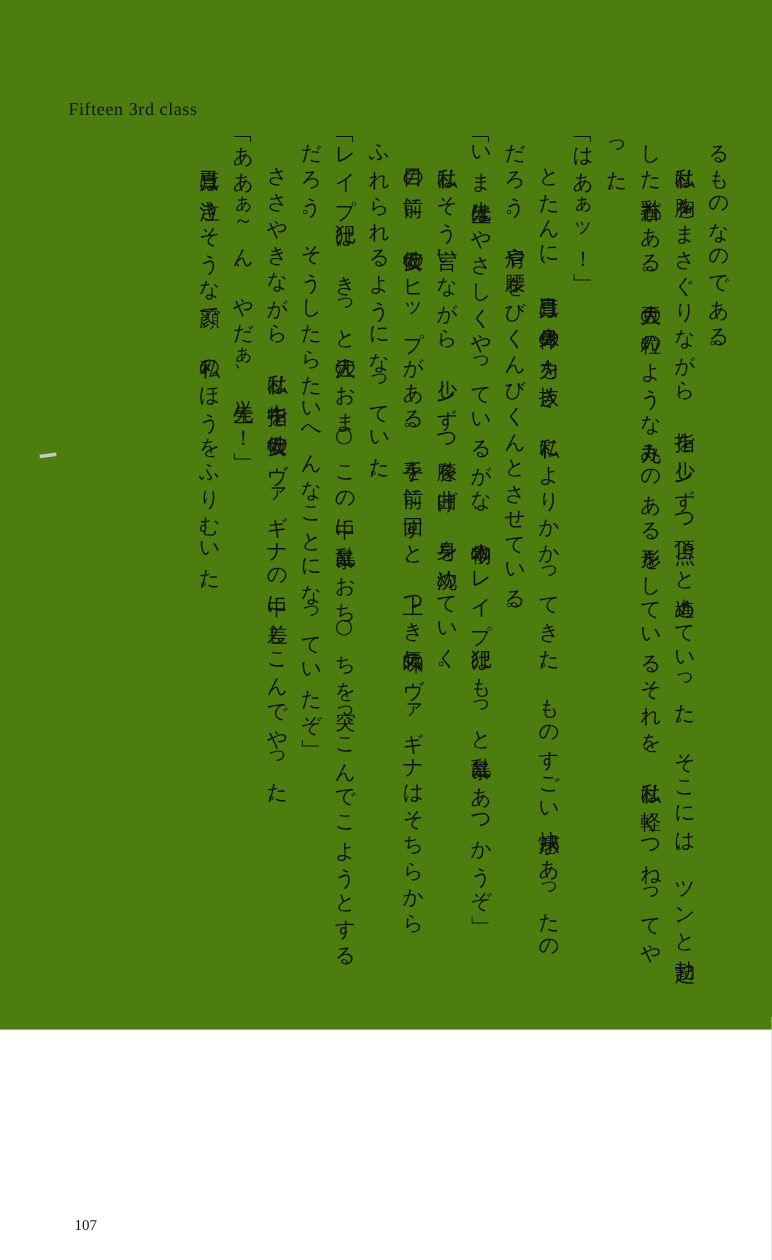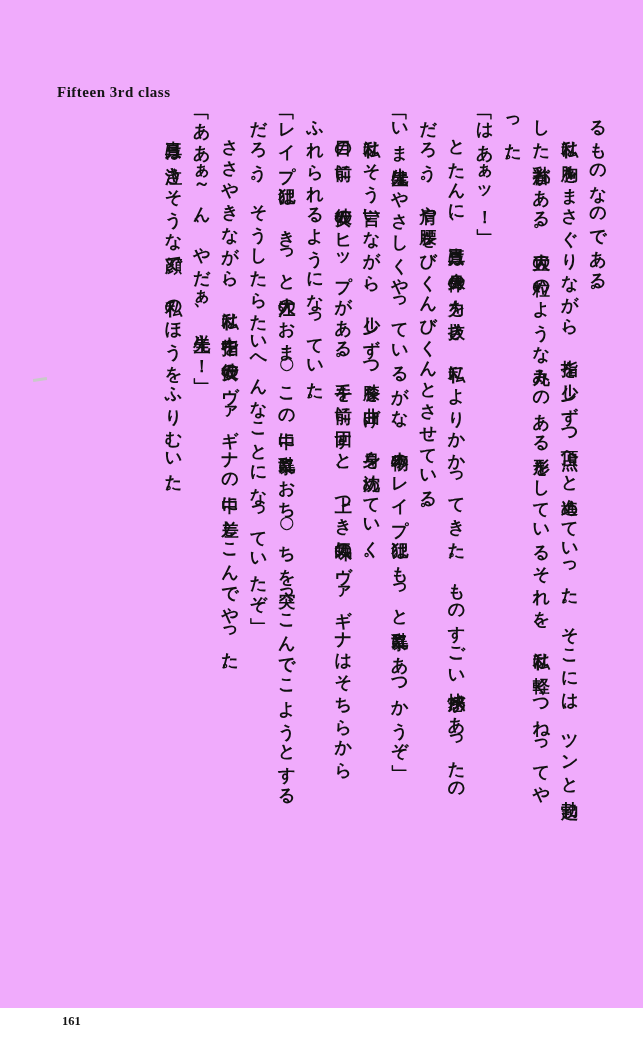--- a/index.html
+++ b/index.html
@@ -13,23 +13,22 @@
     position: relative;
     font-family: "Liberation Serif", serif;
     color: #1a1a1a;
     overflow: hidden;
   }
   .page {
     position: absolute;
     left: 0;
     top: 0;
     width: 643px;
-    height: 1008px;
-    background: #f0abfc;
-    font-weight: bold;
+    height: 858px;
+    background: #4d7c0f;
   }
   .running-head {
     position: absolute;
     left: 57px;
     top: 84px;
     font-family: "Liberation Serif", serif;
     font-size: 15px;
     letter-spacing: 0.5px;
     color: #141414;
     white-space: nowrap;
@@ -100,15 +99,15 @@
     <div class="vline">　私はそう言いながら、少しずつ膝を曲げ、身を沈めていく。</div>
     <div class="vline">　目の前に、彼女のヒップがある。手を前に回すと、上つき気味のヴァギナはそちらから</div>
     <div class="vline">ふれられるようになっていた。</div>
     <div class="vline">「レイプ犯は、きっと大江のおま○この中に乱暴におち○ちを突っこんでこようとする</div>
     <div class="vline">だろう。そうしたらたいへんなことになっていたぞ」</div>
     <div class="vline">　ささやきながら、私は中指を彼女のヴァギナの中に差しこんでやった。</div>
     <div class="vline">「ああぁ～ん、やだぁ、先生ッ！」</div>
     <div class="vline">　真弓は泣きそうな顔で、私のほうをふりむいた。</div>
   </div>
 
-  <div class="folio">161</div>
+  <div class="folio">107</div>
 
 </div>
 
 </body></html>

